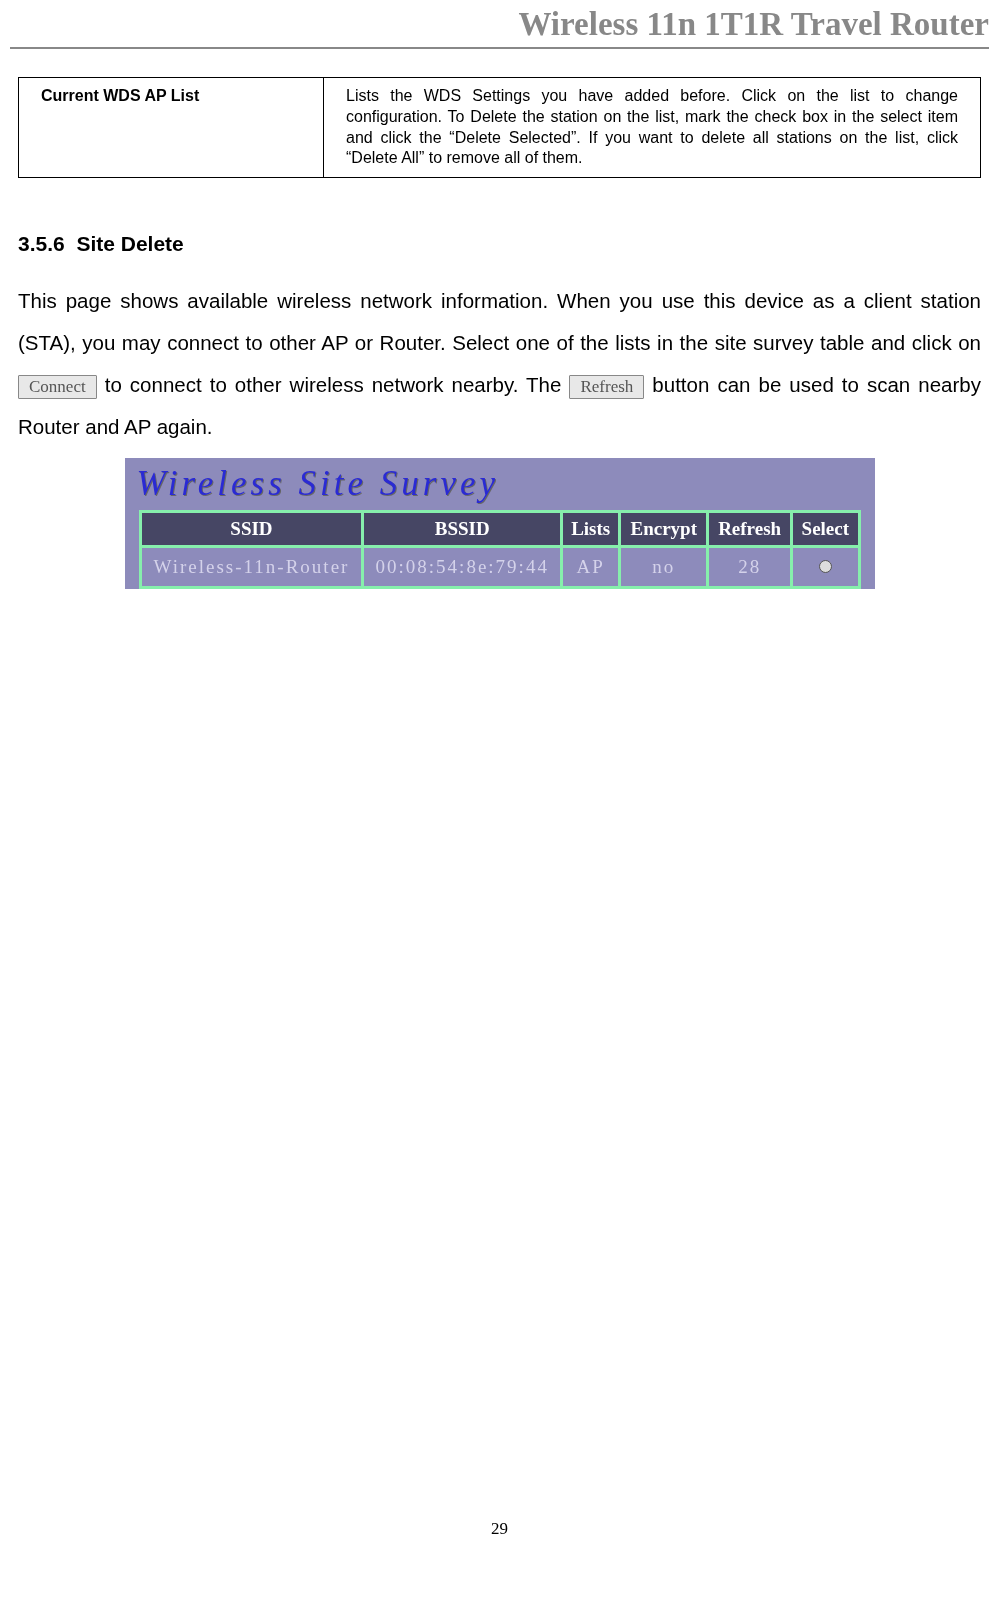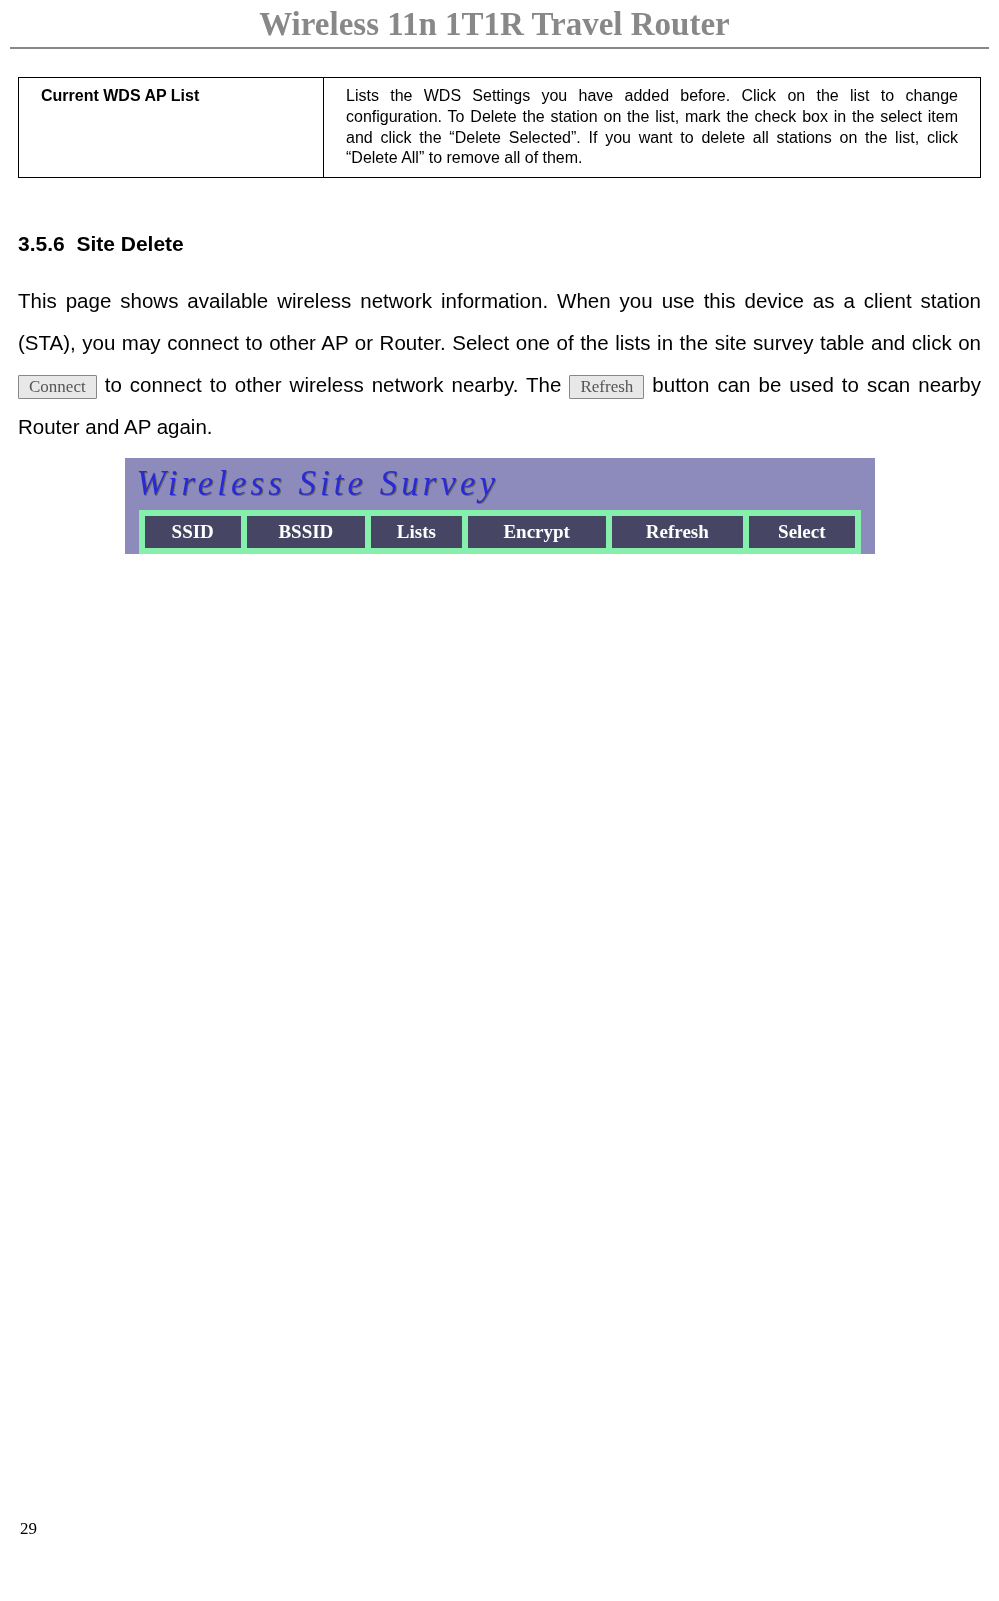--- a/index.html
+++ b/index.html
@@ -8,21 +8,21 @@
       height: 1601px;
       font-family: Arial, sans-serif;
       background: white;
       color: black;
       position: relative;
     }
     .header-title {
       font-size: 33px;
       font-weight: bold;
       color: #888;
-      text-align: center;
+      text-align: right;
       padding: 6px 10px 4px 0;
       font-family: "Times New Roman", serif;
     }
     .header-rule {
       border: none;
       border-top: 2px solid #888;
       margin: 0 10px 28px 10px;
     }
     .info-table {
       margin: 0 18px;
@@ -90,21 +90,21 @@
       padding: 10px 14px 14px 14px;
       line-height: 1.32;
       letter-spacing: 0.5px;
     }
     .survey-table {
       margin: 6px 14px 14px 14px;
       border-collapse: collapse;
       width: calc(100% - 28px);
     }
     .survey-table th, .survey-table td {
-      border: 6px solid #86efac;
+      border: 3px solid #86efac;
       text-align: center;
       font-size: 19px;
     }
     .survey-table th {
       background: #464664;
       color: #fff;
       padding: 5px 6px;
       font-weight: bold;
     }
     .survey-table td {
@@ -129,23 +129,23 @@
       font-size: 17px;
       font-family: "Times New Roman", serif;
       color: #444;
       margin-right: 18px;
     }
     .sbtn.dim { color: #999; }
     .page-number {
       position: absolute;
       bottom: 62px;
       width: 100%;
+      text-align: center;
       font-size: 17px;
       font-family: "Times New Roman", serif;
-      padding-left: 20px;
     }
   </style>
 </head>
 <body>
 
 <div class="header-title">Wireless 11n 1T1R Travel Router</div>
 <hr class="header-rule">
 
 <table class="info-table">
   <tbody>
@@ -173,17 +173,25 @@
   <table class="survey-table">
     <tbody>
         <tr>
       <th>SSID</th>
       <th>BSSID</th>
       <th>Lists</th>
       <th>Encrypt</th>
       <th>Refresh</th>
       <th>Select</th>
     </tr>
+    <tr>
+      <td>Wireless-11n-Router</td>
+      <td>00:08:54:8e:79:44</td>
+      <td>AP</td>
+      <td>no</td>
+      <td>28</td>
+      <td><span class="radio-dot"></span></td>
+    </tr>
   </tbody>
     </table>
 </div>
 
 <div class="page-number">29</div>
 
 </body></html>

